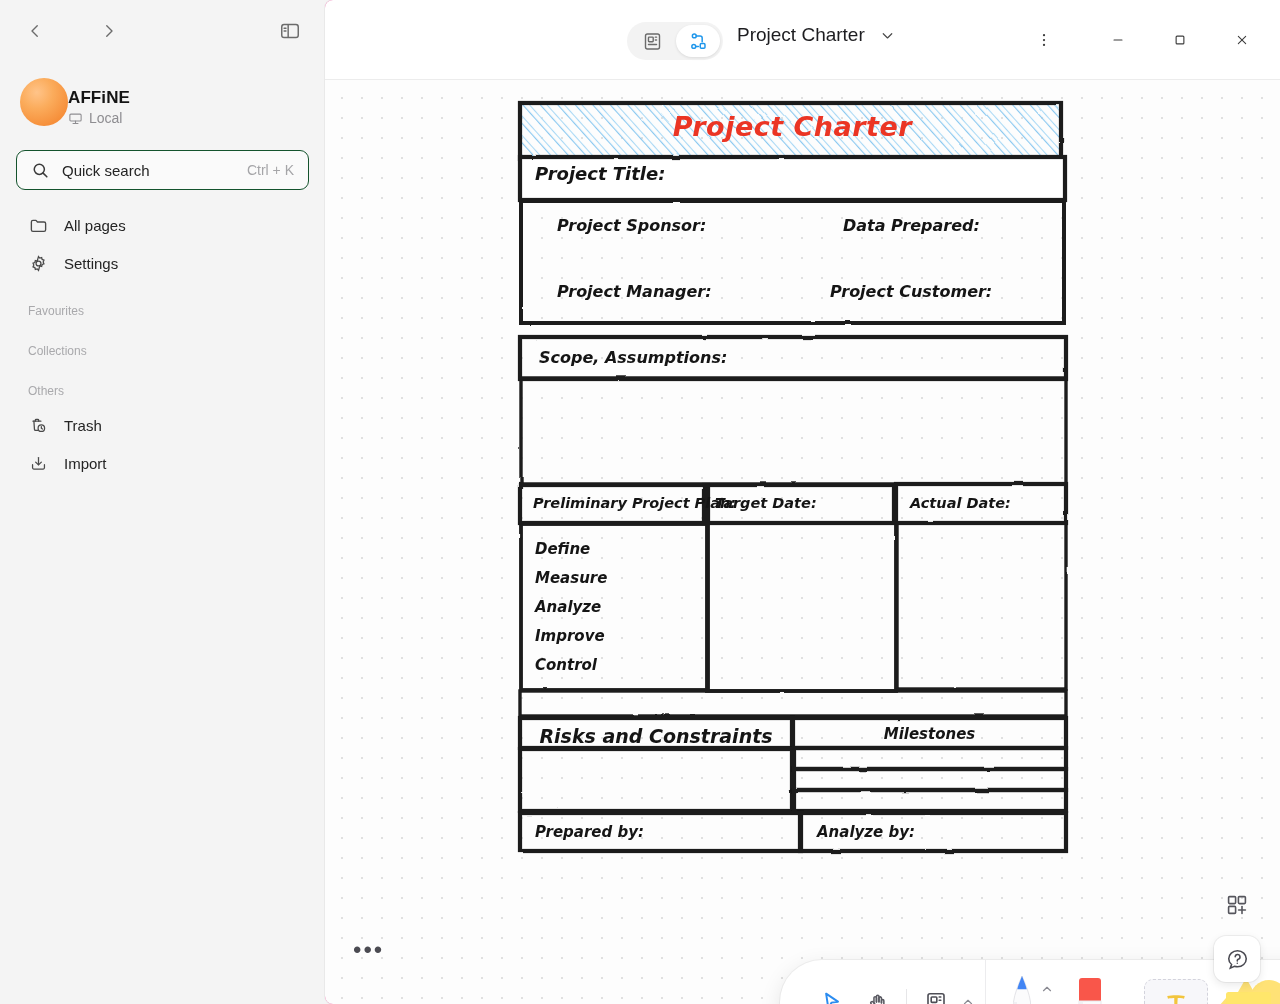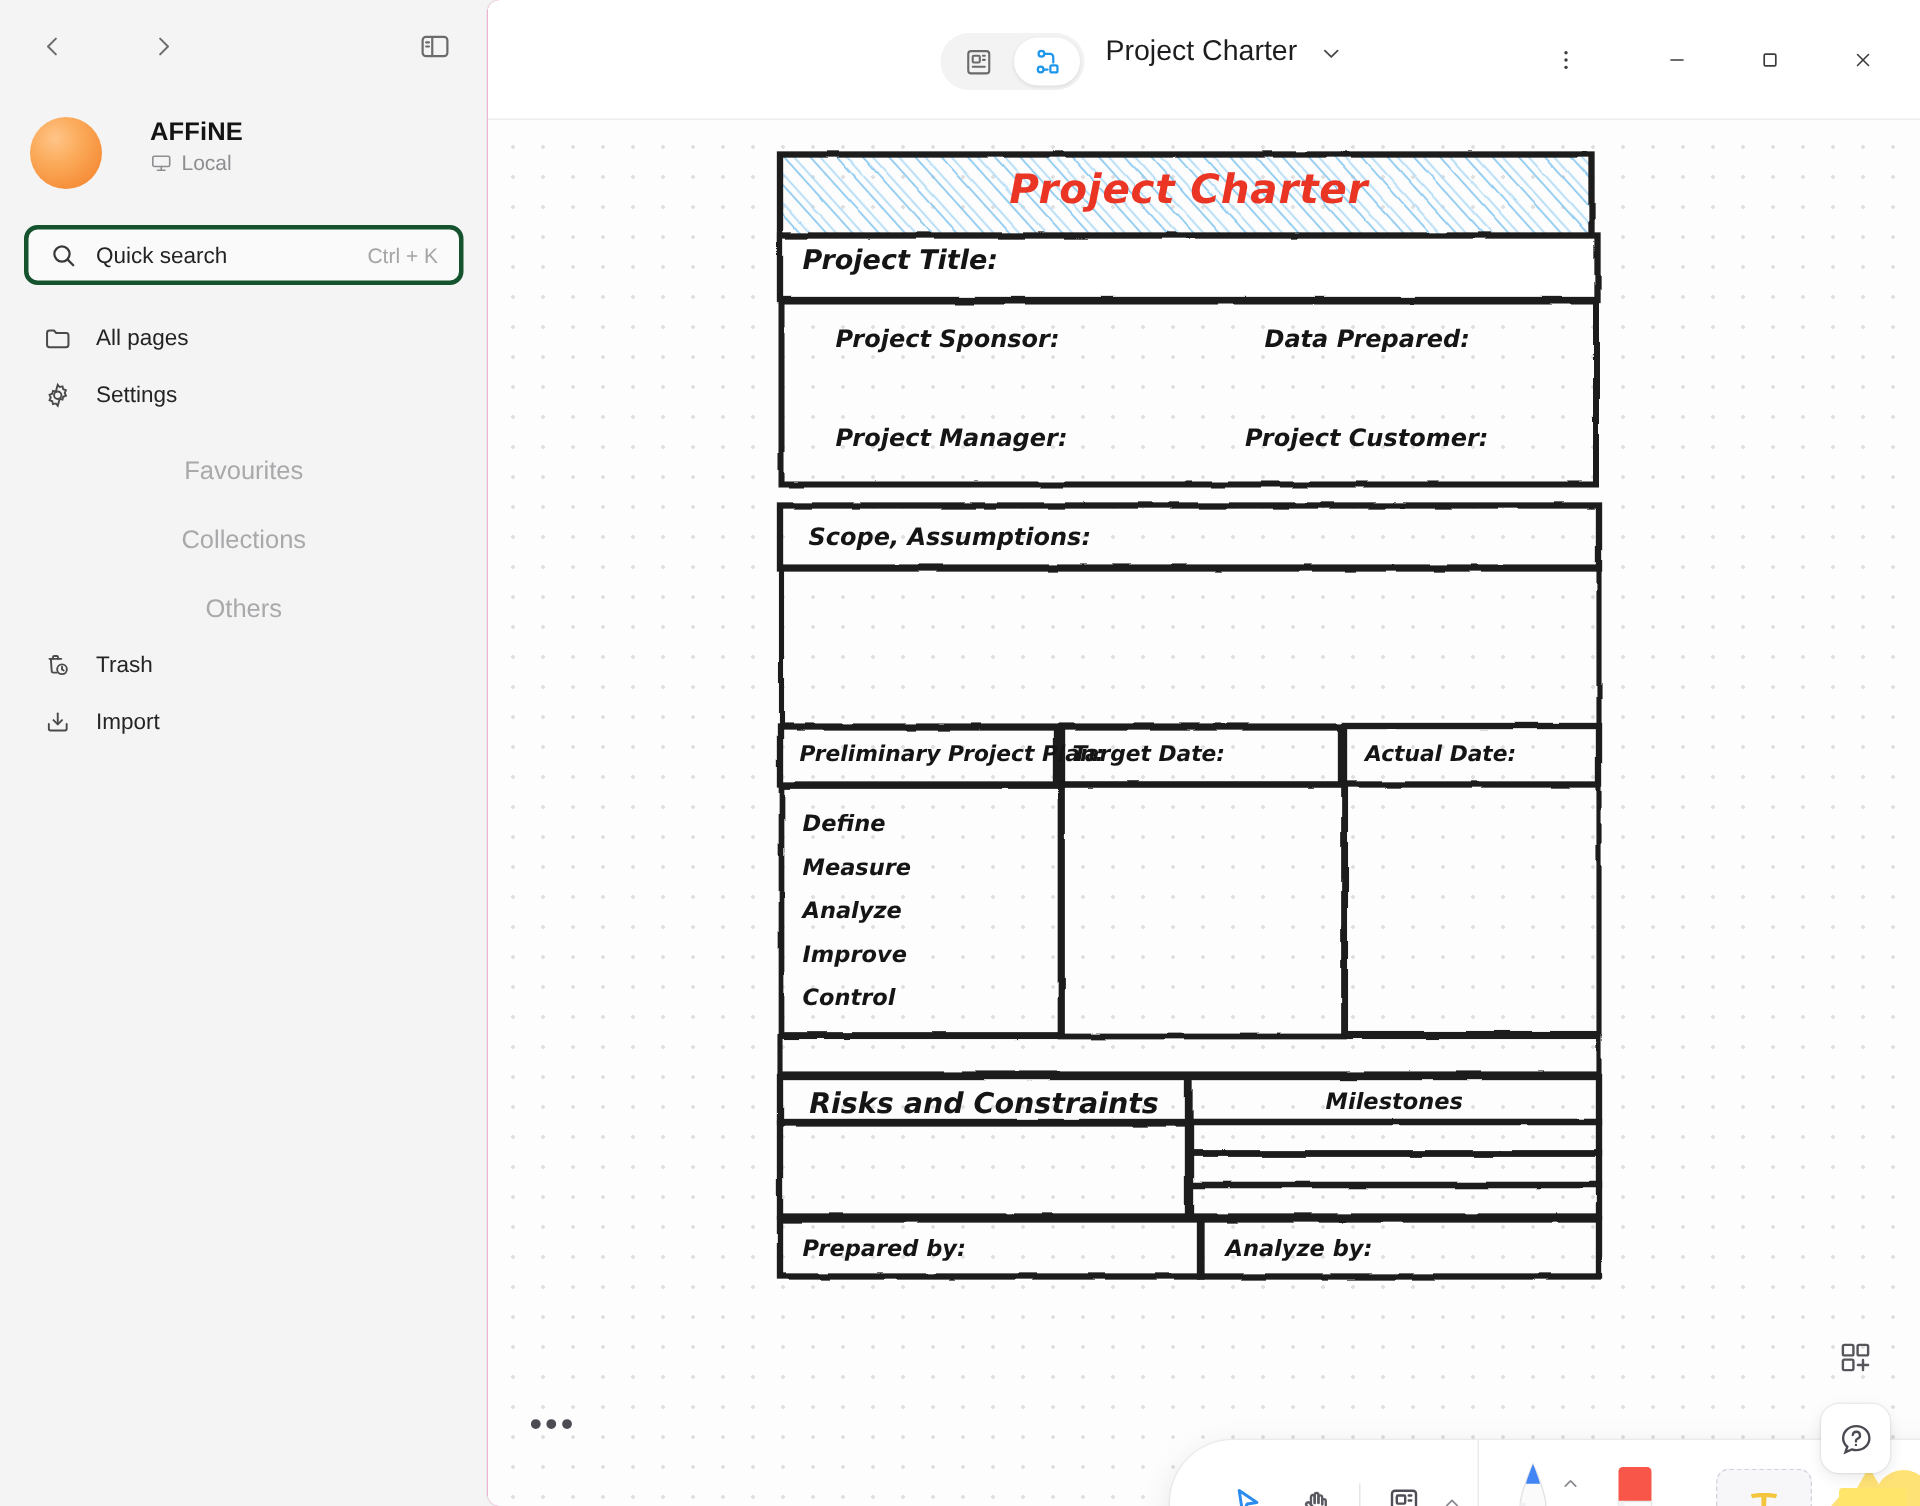--- a/index.html
+++ b/index.html
@@ -26,54 +26,54 @@
     padding: 0 18px; gap: 4px;
   }
   .nav-btn {
     width: 34px; height: 34px; border-radius: 7px;
     display: flex; align-items: center; justify-content: center;
     color: #6b6b6b; cursor: pointer;
   }
   .nav-spacer { flex: 1; }
 
   .workspace {
-    display: flex; align-items: flex-start; gap: 32px;
+    display: flex; align-items: flex-end; gap: 0;
     padding: 6px 20px 0 20px; margin-top: 10px;
     cursor: pointer;
   }
   .avatar {
     width: 48px; height: 48px; border-radius: 50%;
     background: radial-gradient(circle at 35% 30%, #ffc489 0%, #fbac5c 35%, #f68f3a 75%, #f5883c 100%);
     flex: 0 0 48px;
   }
   .ws-text { display: flex; flex-direction: column; gap: 2px; }
   .ws-name { font-size: 17px; font-weight: 700; color: #141414; letter-spacing: .1px; }
   .ws-sub { font-size: 14px; color: #8e8d91; display: flex; align-items: center; gap: 6px; }
 
   .quick-search {
     margin: 24px 16px 0 16px; height: 40px;
-    border: 3px solid #14532d; border-radius: 9px;
+    border: 1px solid #14532d; border-radius: 9px;
     background: #fafafa;
     display: flex; align-items: center; padding: 0 14px; gap: 12px;
     cursor: pointer;
   }
   .qs-label { font-size: 15px; color: #242424; flex: 1; }
   .qs-kbd { font-size: 14px; color: #a5a5a8; }
 
   .menu-list { margin-top: 16px; padding: 0 16px; }
   .menu-item {
     height: 38px; display: flex; align-items: center; gap: 16px;
     padding: 0 12px; border-radius: 8px; cursor: pointer;
     font-size: 15px; color: #242424;
   }
   .menu-item .ic { width: 20px; height: 20px; display: flex; align-items: center; justify-content: center; color: #4a4a4a; flex: 0 0 20px; }
 
   .section-label {
-    font-size: 17px; color: #a9a9ac;
-    padding: 0 28px; margin-top: 22px; margin-bottom: 4px; text-align: center;
+    font-size: 12px; color: #a9a9ac;
+    padding: 0 28px; margin-top: 22px; margin-bottom: 4px;
   }
   .section-hint {
     font-size: 15px; color: #7d7d80;
     padding: 6px 32px;
   }
   .sidebar-spacer { flex: 1; }
 
   .new-page {
     margin: 0 16px 28px 16px; height: 52px;
     border: 1px solid #e2e2e2; border-radius: 10px;

